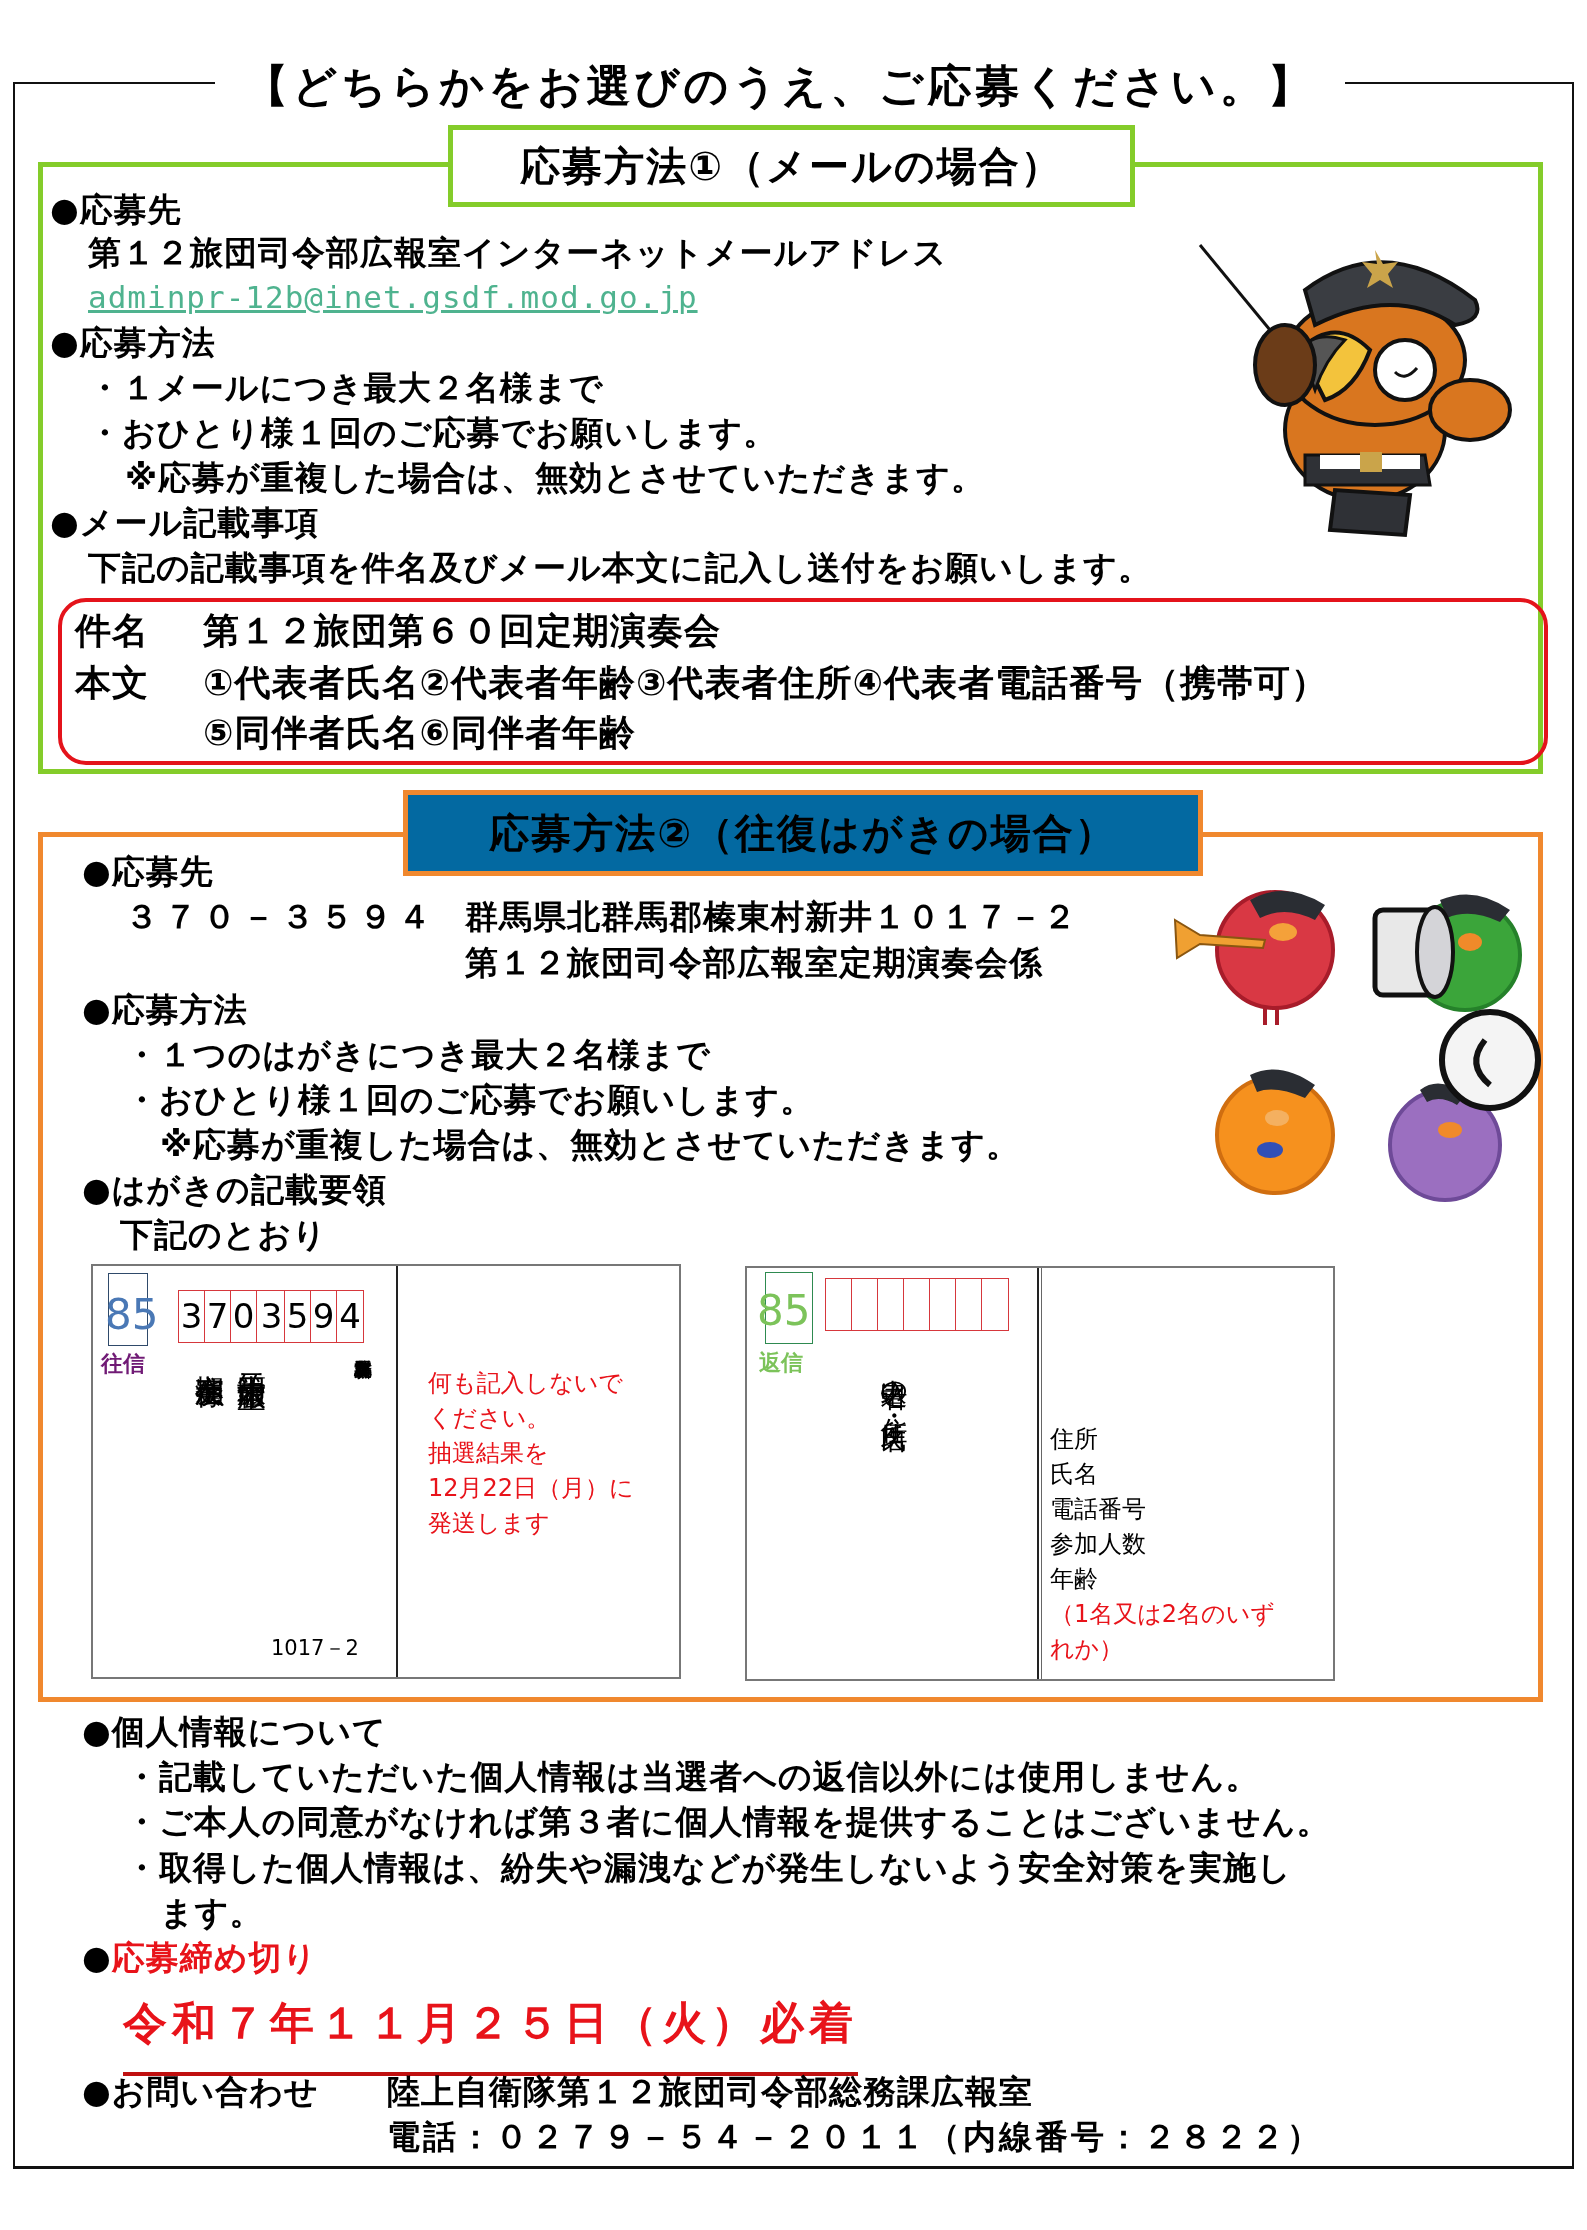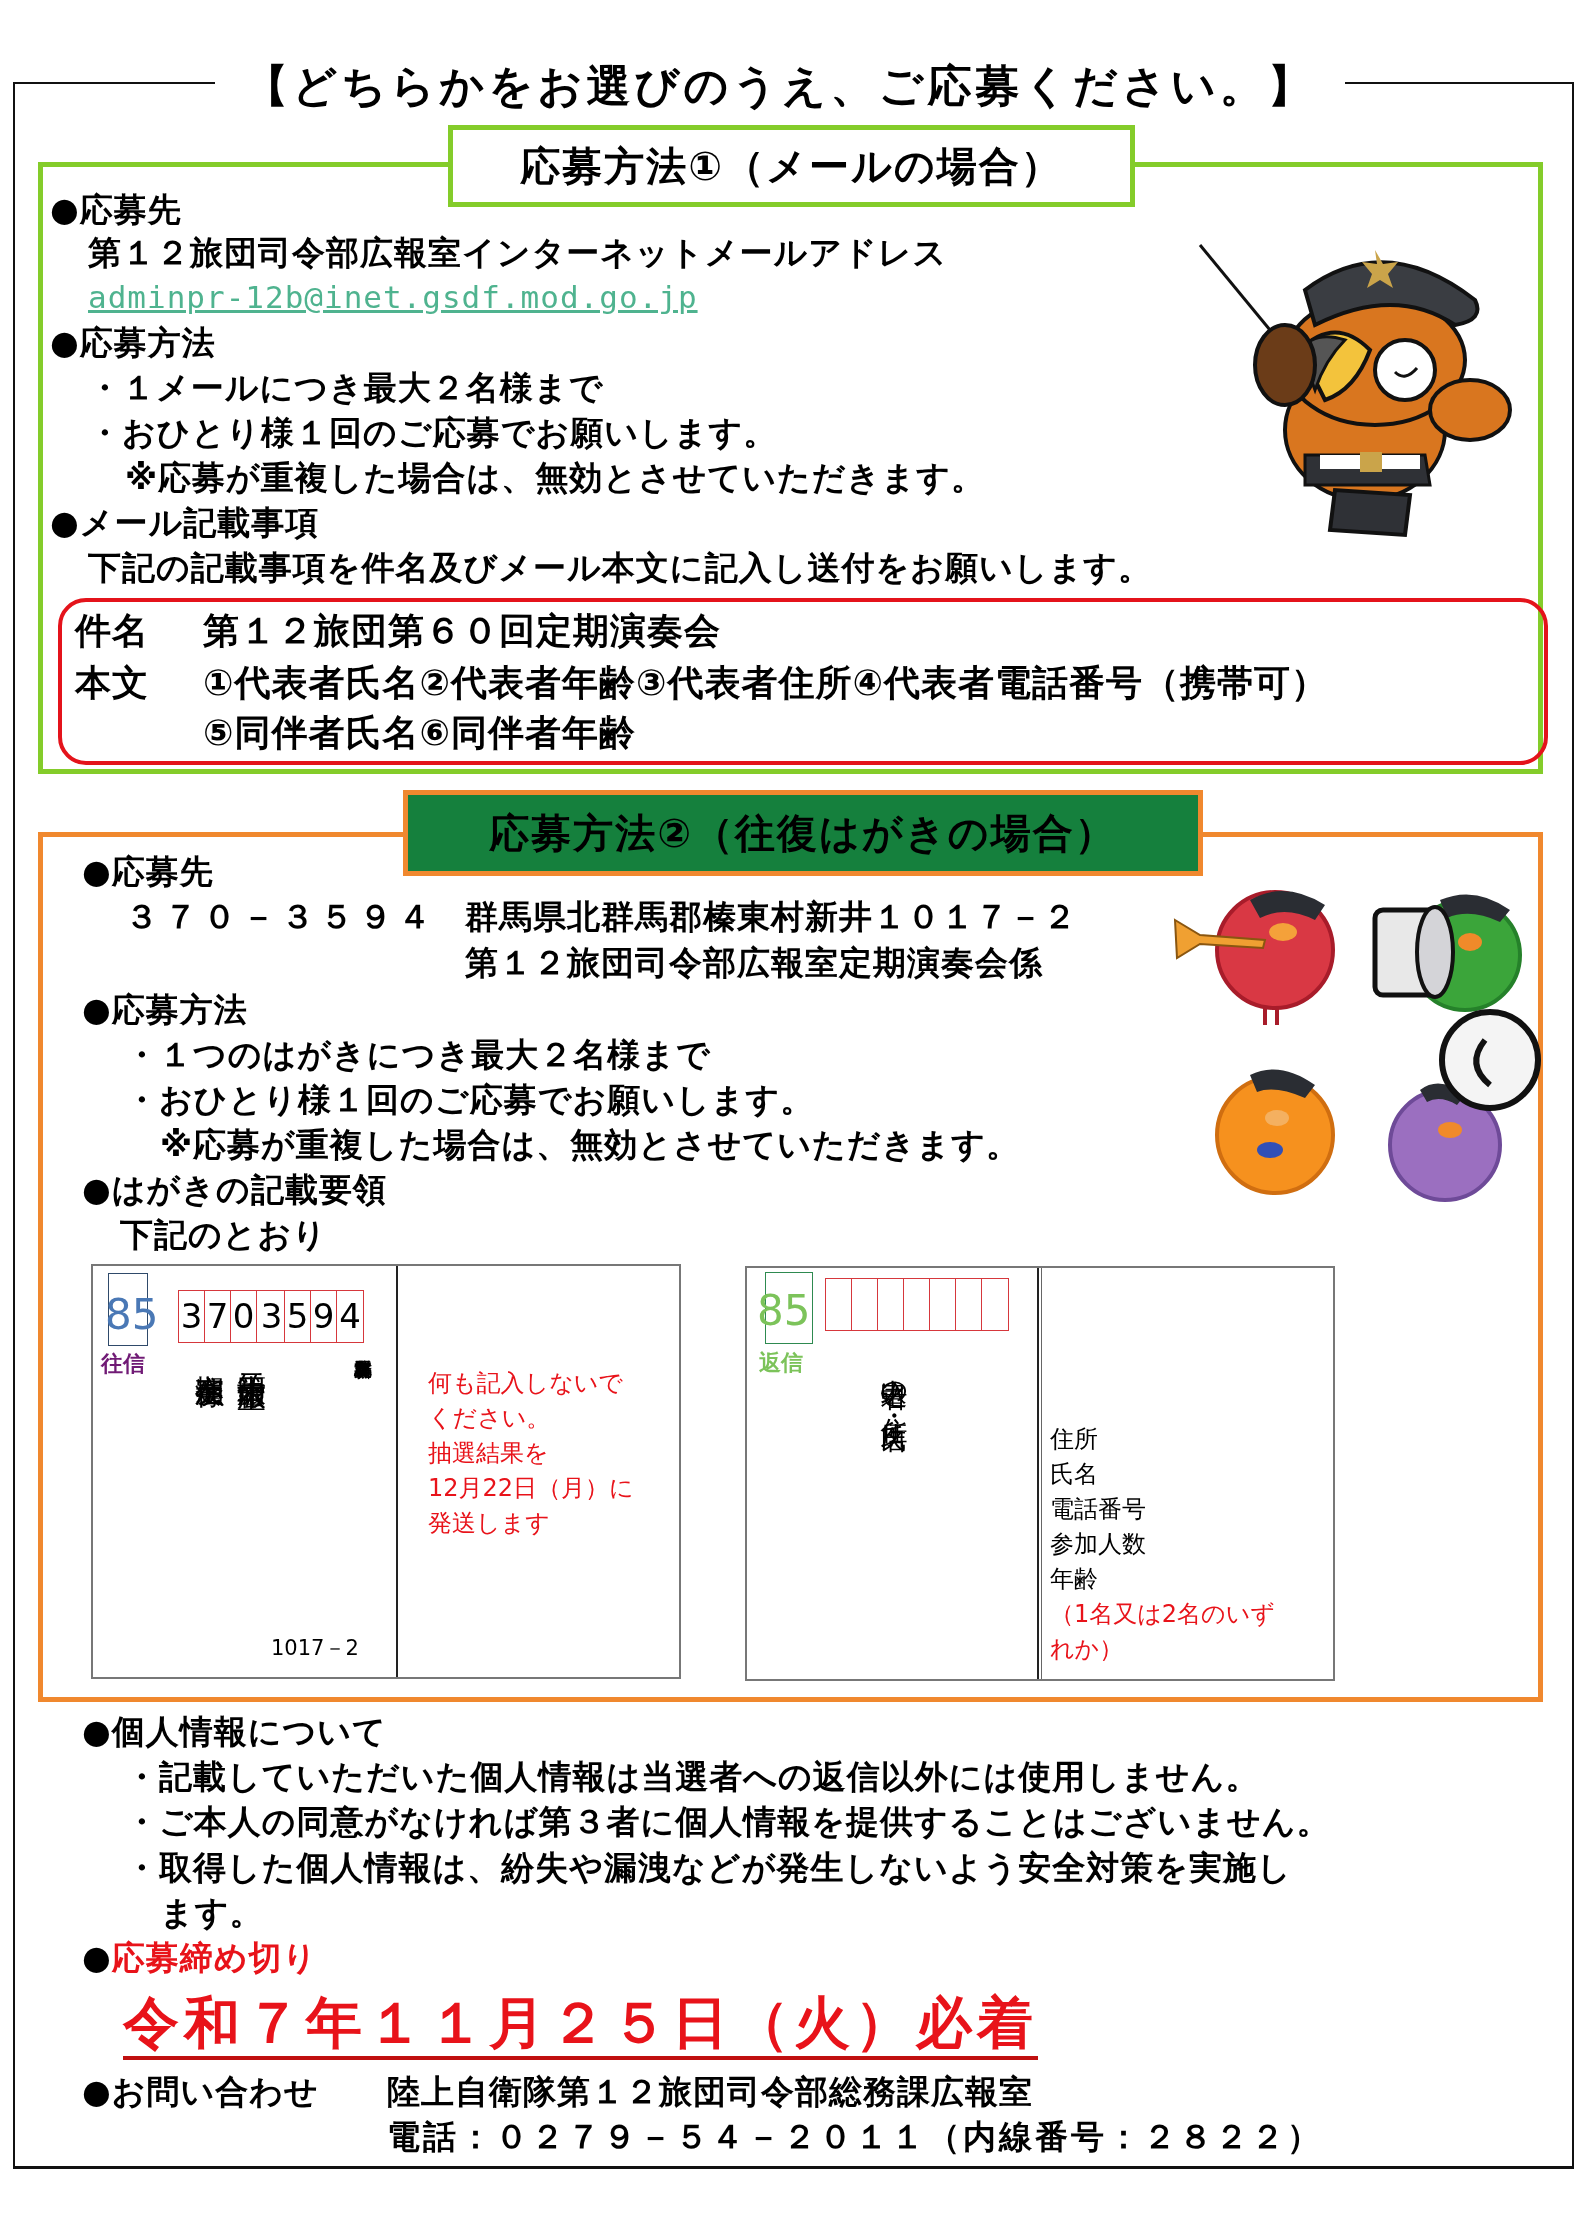--- a/index.html
+++ b/index.html
@@ -7,21 +7,21 @@
     body { position: relative; font-family: "DejaVu Sans", "Liberation Sans", sans-serif; color: #000; font-weight: bold; }
 
     .outer-frame { position: absolute; left: 13px; top: 82px; width: 1561px; height: 2087px; border: 2px solid #111; border-bottom-width: 3px; }
     .main-title-bg { position: absolute; left: 215px; top: 55px; width: 1130px; height: 60px; background: #fff; }
     .main-title { position: absolute; left: 215px; top: 58px; width: 1130px; text-align: center; font-size: 44px; letter-spacing: 4px; white-space: nowrap; line-height: 56px; }
 
     .sec1-box { position: absolute; left: 38px; top: 162px; width: 1505px; height: 612px; border: 5px solid #84cc2a; }
     .sec1-title { position: absolute; left: 448px; top: 125px; width: 687px; height: 82px; border: 5px solid #84cc2a; background: #fff; text-align: center; font-size: 40px; line-height: 72px; letter-spacing: 2px; white-space: nowrap; }
 
     .sec2-box { position: absolute; left: 38px; top: 832px; width: 1505px; height: 870px; border: 5px solid #f0882e; }
-    .sec2-title { position: absolute; left: 403px; top: 790px; width: 800px; height: 86px; border: 5px solid #f0882e; background: #15803d; text-align: center; font-size: 40px; line-height: 76px; letter-spacing: 2px; white-space: nowrap; }
+    .sec2-title { position: absolute; left: 403px; top: 790px; width: 800px; height: 86px; border: 5px solid #f0882e; background: #0369a1; text-align: center; font-size: 40px; line-height: 76px; letter-spacing: 2px; white-space: nowrap; }
 
     .line { position: absolute; white-space: nowrap; font-size: 33px; line-height: 40px; letter-spacing: 1px; }
     .email { color: #4fb38f; text-decoration: underline; font-family: "DejaVu Sans Mono", "Liberation Mono", monospace; font-weight: normal; font-size: 31px; }
     .red { color: #e8131a; }
 
     .mail-box { position: absolute; left: 58px; top: 598px; width: 1490px; height: 167px; border: 4px solid #e4131b; border-radius: 28px; }
     .mail-row { position: absolute; white-space: nowrap; font-size: 36px; line-height: 48px; letter-spacing: 1px; }
     .mail-key { display: inline-block; width: 128px; }
 
     .mascot { position: absolute; }
@@ -29,21 +29,21 @@
     .card-div { position: absolute; top: 0; bottom: 0; width: 2px; background: #222; }
     .stamp { position: absolute; border: 1.5px solid; font-weight: normal; }
     .stamp-num { position: absolute; font-size: 42px; line-height: 42px; font-weight: normal; }
     .stamp-label { position: absolute; font-size: 22px; font-weight: bold; }
     .zipbox { position: absolute; display: flex; border: 1.5px solid #d6373c; }
     .zipcell { width: 26px; height: 51px; border-right: 1.5px solid #d6373c; font-size: 34px; line-height: 51px; font-weight: normal; text-align: center; overflow: visible; }
     .zipcell:last-child { border-right: none; }
     .vtext { position: absolute; writing-mode: vertical-rl; text-orientation: upright; font-weight: normal; white-space: nowrap; }
     .card-note { position: absolute; font-size: 24px; line-height: 35px; font-weight: normal; white-space: pre-line; }
 
-    .deadline { position: absolute; left: 123px; top: 1990px; font-size: 56px; line-height: 66px; color: #e8131a; letter-spacing: 5px; white-space: nowrap; border-bottom: 4px solid #c01010; padding-bottom: 0px; }
+    .deadline { position: absolute; left: 123px; top: 1990px; font-size: 44px; line-height: 66px; color: #e8131a; letter-spacing: 5px; white-space: nowrap; border-bottom: 4px solid #c01010; padding-bottom: 16px; }
   </style>
 </head>
 <body>
 
 <div class="outer-frame"></div>
 <div class="main-title-bg"></div>
 <div class="main-title">【どちらかをお選びのうえ、ご応募ください。】</div>
 
 <div class="sec1-box"></div>
 <div class="sec1-title">応募方法①（メールの場合）</div>

